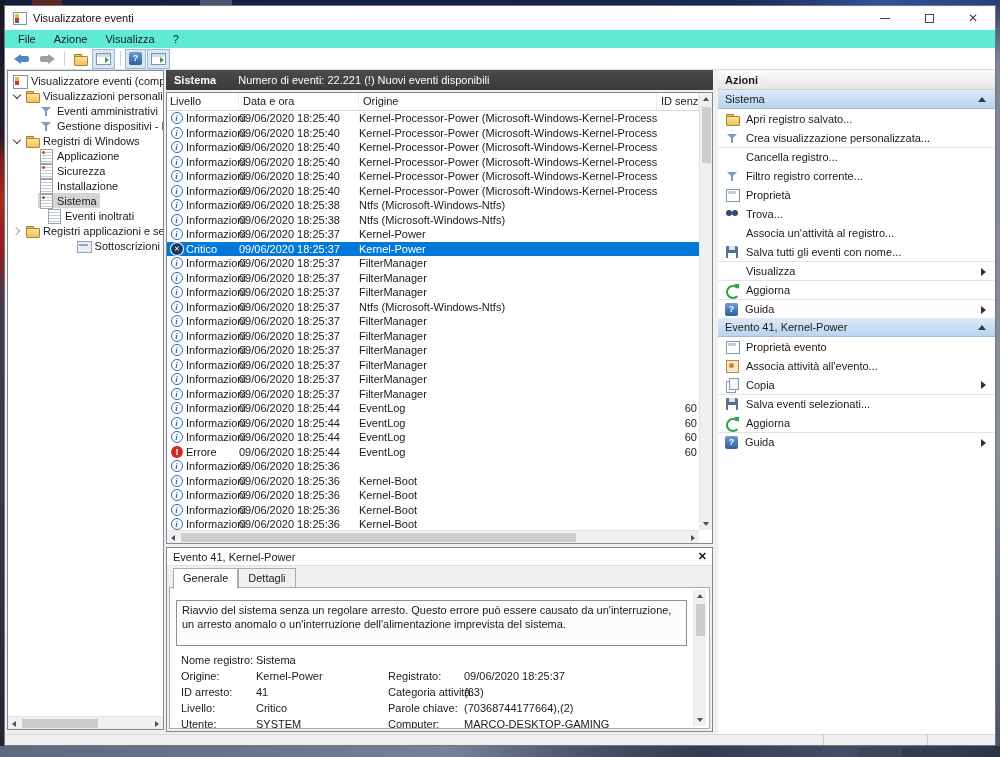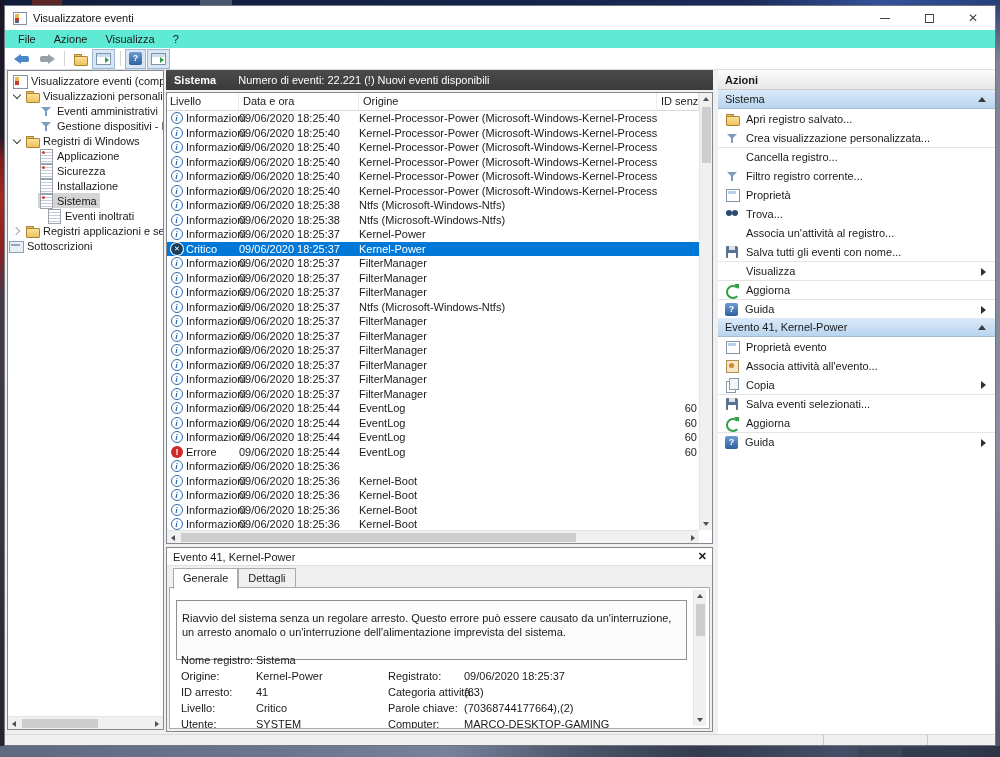--- a/index.html
+++ b/index.html
@@ -118,21 +118,21 @@
   .ev-hscroll{left:0;right:13px;bottom:0;height:13px;border-top:1px solid #e4e4e4}
 
   
   .detail-panel{left:161px;top:541px;width:547px;height:185px;border:1px solid #828790;background:#f0f0f0;overflow:hidden}
   .dp-header{position:absolute;left:0;top:0;right:0;height:18px;background:#fff;display:flex;align-items:center;padding-left:6px;border-bottom:1px solid #e0e0e0}
   .dp-close{position:absolute;right:5px;top:2px;font-size:11px;color:#222;font-weight:bold}
   .dp-tabs{position:absolute;left:0;top:18px;right:0;height:22px;padding-left:6px}
   .tab{display:inline-block;height:19px;line-height:18px;padding:0 9px;border:1px solid #ababab;border-bottom:none;background:#f0f0f0;position:relative}
   .tab.active{background:#fff;height:21px;margin-top:2px;z-index:3;font-size:11px}
   .dp-content{position:absolute;left:2px;top:39px;right:2px;bottom:2px;background:#fff;border:1px solid #ababab}
-  .desc{position:absolute;left:6px;top:12px;right:22px;height:60px;border:1px solid #8f8f8f;background:#fcfcfc;padding:10px 5px;line-height:14px;overflow:hidden}
+  .desc{position:absolute;left:6px;top:12px;right:22px;height:46px;border:1px solid #8f8f8f;background:#fcfcfc;padding:2px 5px;line-height:14px;overflow:hidden}
   .fields{position:absolute;left:6px;top:66px;right:22px;bottom:0;overflow:hidden}
   .f-row{position:relative;height:16px}
   .f-l1{position:absolute;left:5px;top:0}
   .f-v1{position:absolute;left:80px;top:0}
   .f-l2{position:absolute;left:212px;top:0}
   .f-v2{position:absolute;left:288px;top:0}
   .dp-scroll{right:3px;top:2px;bottom:2px;width:13px;border-left:1px solid #e4e4e4}
 
   
   .actions-panel{left:713px;top:64px;width:277px;height:664px;background:#fff;overflow:hidden}
@@ -273,21 +273,21 @@
               <span class="ti-label">Eventi inoltrati</span>
             </span>
           </div>
           <div class="tree-item" style="padding-left: 2px;">
             <span class="expander closed"></span>
             <span class="ti-box">
               <span class="ic ic-folder"></span>
               <span class="ti-label">Registri applicazioni e servizi</span>
             </span>
           </div>
-          <div class="tree-item" style="padding-left: 0;">
+          <div class="tree-item" style="padding-left: 0; justify-content: flex-end;">
             <span class="ti-box">
               <span class="ic ic-subs"></span>
               <span class="ti-label">Sottoscrizioni</span>
             </span>
           </div>
         </div>
       <div class="sb" style="left:0;right:0;bottom:0;height:13px;border-top:1px solid #e4e4e4">
         <span class="arr a-lf" style="left:4px;top:4px"></span>
         <span class="thumb" style="left:14px;top:2px;width:76px;height:9px"></span>
         <span class="arr a-rt" style="right:4px;top:4px"></span>

